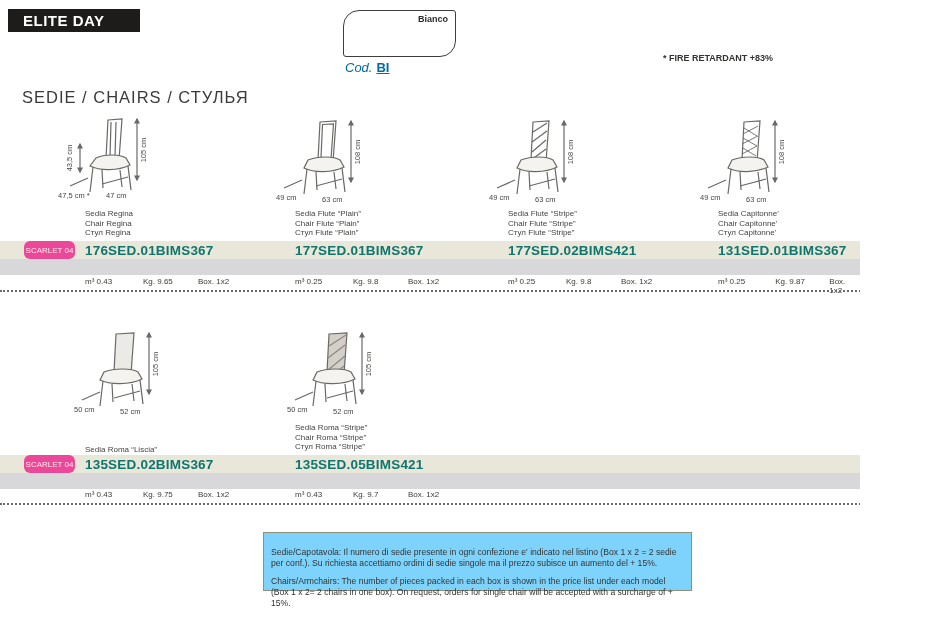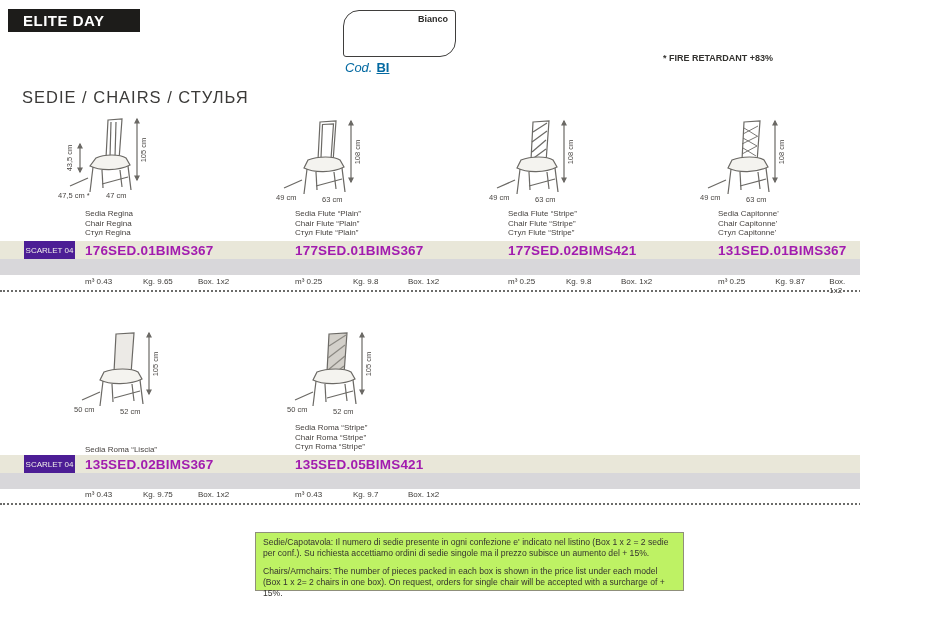--- a/index.html
+++ b/index.html
@@ -22,36 +22,36 @@
   .chair-svg { position:absolute; }
   .chair-svg text { fill:#4a4744; font-family:"Liberation Sans", sans-serif; }
 
   
   .names { position:absolute; font-size:8px; color:#474340; line-height:9.5px; }
   .names div { white-space:nowrap; }
 
   
   .code-band { position:absolute; left:0; width:936px; height:18px; background:#e9e7d9; }
   .code-band .code { position:absolute; top:50%; transform:translateY(-50%);
-    font-weight:bold; font-size:13.5px; color:#a21caf; letter-spacing:0.2px; white-space:nowrap; }
-  .fabric-label { position:absolute; left:24px; top:0; height:18px; width:51px; background:#4c1d95;
-    color:#f1efeb; font-size:8px; display:flex; align-items:center; justify-content:center; white-space:nowrap; }
+    font-weight:bold; font-size:13.5px; color:#0f766e; letter-spacing:0.2px; white-space:nowrap; }
+  .fabric-label { position:absolute; left:24px; top:0; height:18px; width:51px; background:#ec4899;
+    color:#f1efeb; font-size:8px; display:flex; align-items:center; justify-content:center; white-space:nowrap;border-radius:6px; }
   .gray-band { position:absolute; left:0; width:936px; height:16px; background:#d8d7da; }
 
   
   .specs { position:absolute; font-size:8px; color:#3d3b38; display:flex;justify-content:flex-end; }
   .specs span { display:inline-block; }
   .specs .v { width:58px; }
   .specs .w { width:55px; }
 
   .dotted-sep { position:absolute; left:0; width:936px; height:0; border-top:2px dotted #6b6b69; }
 
   
-  .note-box { position:absolute; left:255px; width:429px; background:#bef264; border:1px solid #8f8f7b;
-    box-sizing:border-box; padding:4px 7px; font-size:8.6px; color:#35332f; line-height:1.28; }
+  .note-box { position:absolute; left:263px; width:429px; background:#7dd3fc; border:1px solid #8f8f7b;
+    box-sizing:border-box; padding:14px 7px; font-size:8.6px; color:#35332f; line-height:1.28; }
   .note-box p { margin:0 0 7px 0; }
   .note-box p:last-child { margin-bottom:0; }
   .justify { text-align:justify; }
 </style>
 </head>
 <body>
 
 <div class="page">
 
   <div class="brand-banner">ELITE DAY</div>

